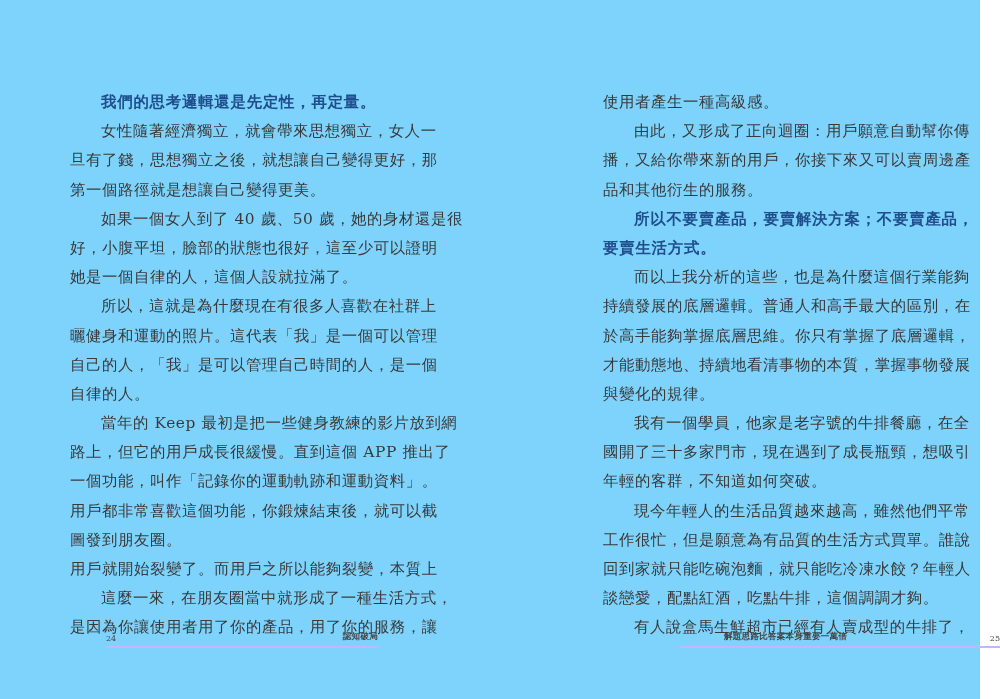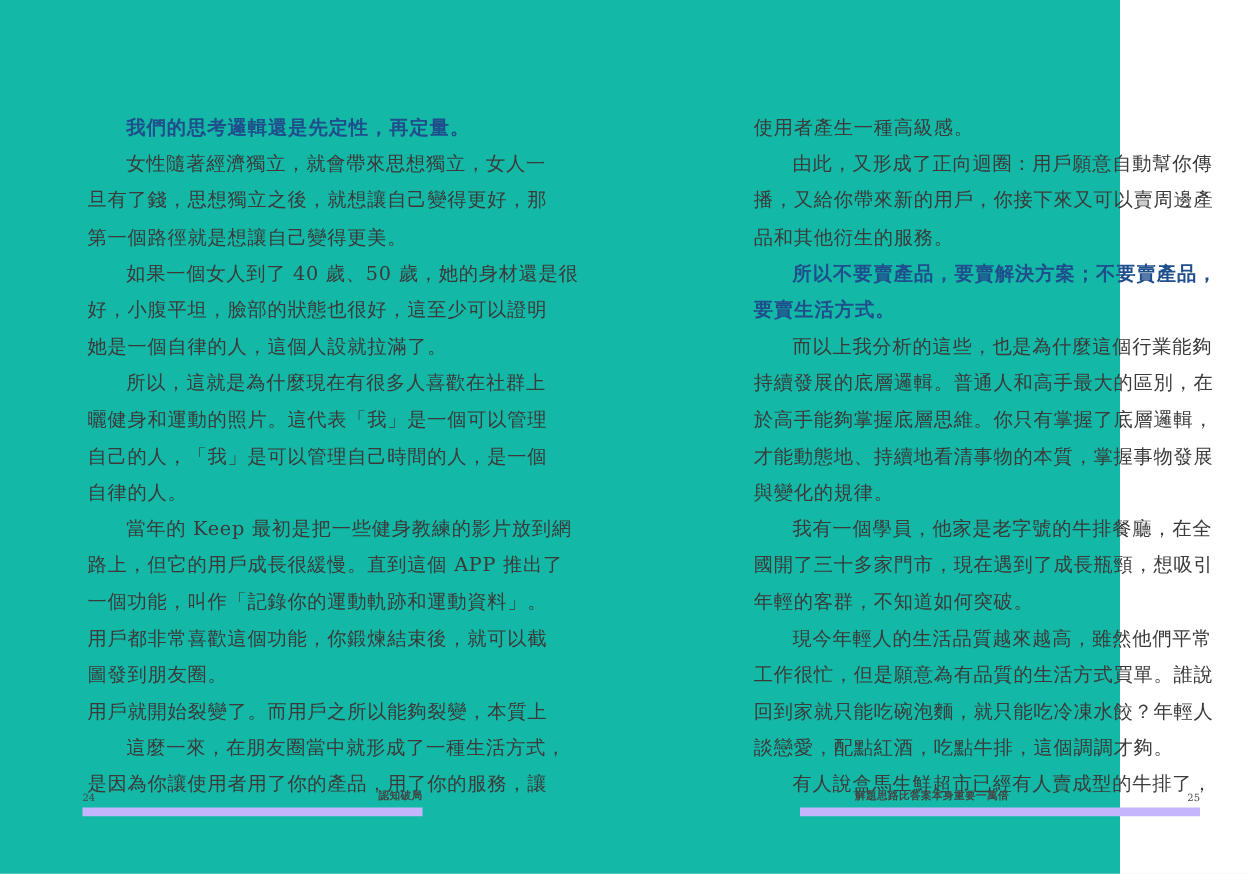--- a/index.html
+++ b/index.html
@@ -11,22 +11,22 @@
       width: 1000px;
       height: 699px;
       position: relative;
       overflow: hidden;
       font-family: "DejaVu Serif", "Liberation Serif", serif;
       color: #333333;
     }
     .spread {
       position: absolute;
       left: 0; top: 0;
-      width: 896px; height: 699px;
-      background: #14b8a6;
+      width: 980px; height: 699px;
+      background: #7dd3fc;
     }
     .page {
       position: absolute;
       top: 88px;
       width: 330px;
     }
     .page.left { left: 70px; }
     .page.right { left: 603px; }
     .line {
       height: 29.2px;
@@ -40,23 +40,24 @@
     .line.em {
       color: #1f4e8c;
       font-weight: bold;
       font-family: "DejaVu Sans", "Liberation Sans", sans-serif;
       letter-spacing: 0.8px;
     }
     .footer {
       position: absolute;
       top: 630px;
       height: 16px;
-      border-bottom: 7px solid #c4b5fd;
+      border-bottom: 2px solid #c4b5fd;
       font-size: 8px;
       color: #444;
+      margin-left: 40px;
     }
     .footer.left { left: 66px; width: 272px; }
     .footer.right { left: 640px; width: 320px; }
     .footer .pnum {
       position: absolute;
       bottom: 3px;
       font-family: "DejaVu Serif", serif;
       font-size: 8px;
     }
     .footer.left .pnum { left: 0; }

